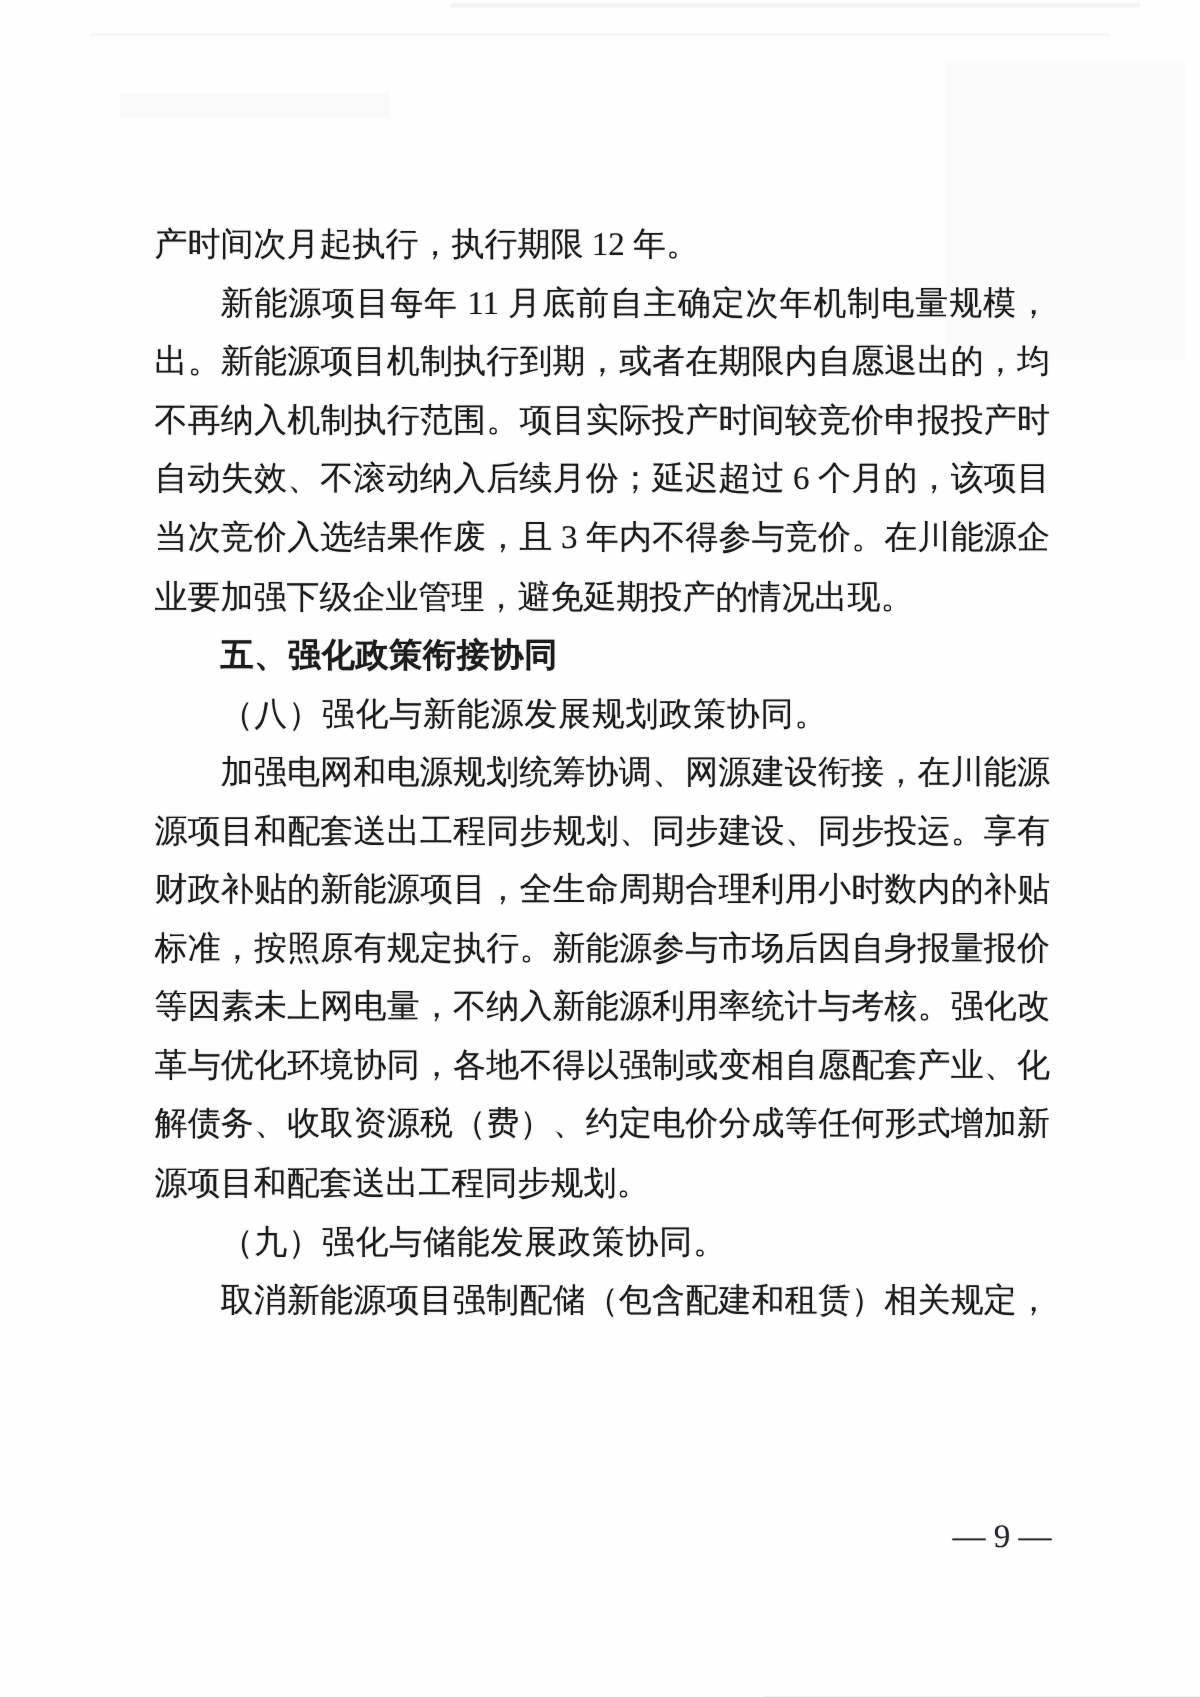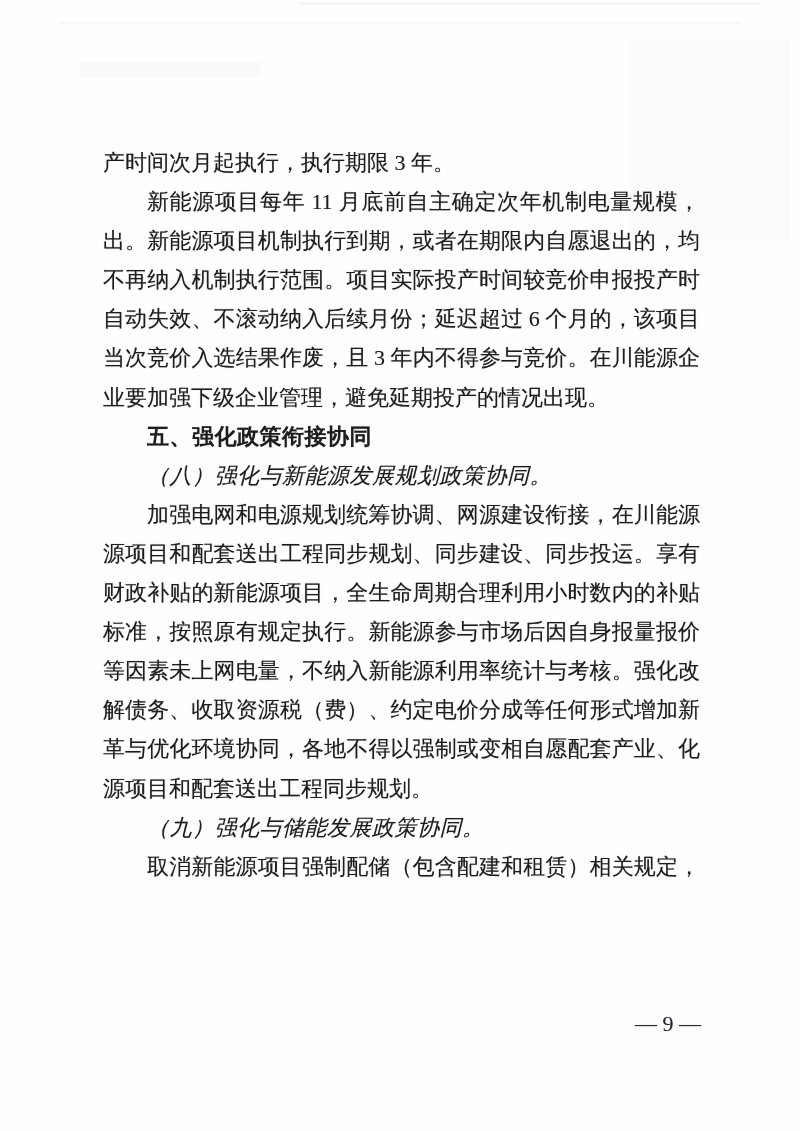--- a/index.html
+++ b/index.html
@@ -49,21 +49,20 @@
   }
   .line.indent {
     text-indent: 44px;
   }
   .line.heading {
     font-family: "Liberation Sans", "DejaVu Sans", sans-serif;
     font-weight: 700;
     letter-spacing: 0.5px;
   }
   .line.subhead {
-    font-style: italic;
     letter-spacing: 0.5px;
   }
   .page-number {
     position: absolute;
     left: 628px;
     top: 1009px;
     width: 80px;
     font-size: 22px;
     line-height: 30px;
     text-align: center;
@@ -75,35 +74,35 @@
 </head>
 <body>
 
 <div class="page">
   <div class="scan-artifact artifact-1"></div>
   <div class="scan-artifact artifact-2"></div>
   <div class="scan-artifact artifact-3"></div>
   <div class="scan-artifact artifact-4"></div>
 
   <div class="content" id="content">
-      <div class="line body">产时间次月起执行，执行期限 3 年。</div>
+      <div class="line body">产时间次月起执行，执行期限 12 年。</div>
       <div class="line body justify indent">新能源项目每年 11 月底前自主确定次年机制电量规模，次</div>
       <div class="line body justify">出。新能源项目机制执行到期，或者在期限内自愿退出的，均</div>
       <div class="line body justify">不再纳入机制执行范围。项目实际投产时间较竞价申报投产时</div>
       <div class="line body justify">自动失效、不滚动纳入后续月份；延迟超过 6 个月的，该项目</div>
       <div class="line body justify">当次竞价入选结果作废，且 3 年内不得参与竞价。在川能源企</div>
       <div class="line body">业要加强下级企业管理，避免延期投产的情况出现。</div>
       <div class="line heading indent">五、强化政策衔接协同</div>
       <div class="line subhead indent">（八）强化与新能源发展规划政策协同。</div>
       <div class="line body justify indent">加强电网和电源规划统筹协调、网源建设衔接，在川能源企</div>
       <div class="line body justify">源项目和配套送出工程同步规划、同步建设、同步投运。享有</div>
       <div class="line body justify">财政补贴的新能源项目，全生命周期合理利用小时数内的补贴</div>
       <div class="line body justify">标准，按照原有规定执行。新能源参与市场后因自身报量报价</div>
       <div class="line body justify">等因素未上网电量，不纳入新能源利用率统计与考核。强化改</div>
+      <div class="line body justify">革与优化环境协同，各地不得以强制或变相自愿配套产业、化</div>
       <div class="line body justify">解债务、收取资源税（费）、约定电价分成等任何形式增加新</div>
-      <div class="line body justify">革与优化环境协同，各地不得以强制或变相自愿配套产业、化</div>
       <div class="line body">源项目和配套送出工程同步规划。</div>
       <div class="line subhead indent">（九）强化与储能发展政策协同。</div>
       <div class="line body justify indent">取消新能源项目强制配储（包含配建和租赁）相关规定，</div>
     </div>
 
   <div class="page-number">— 9 —</div>
 </div>
 
 </body></html>

